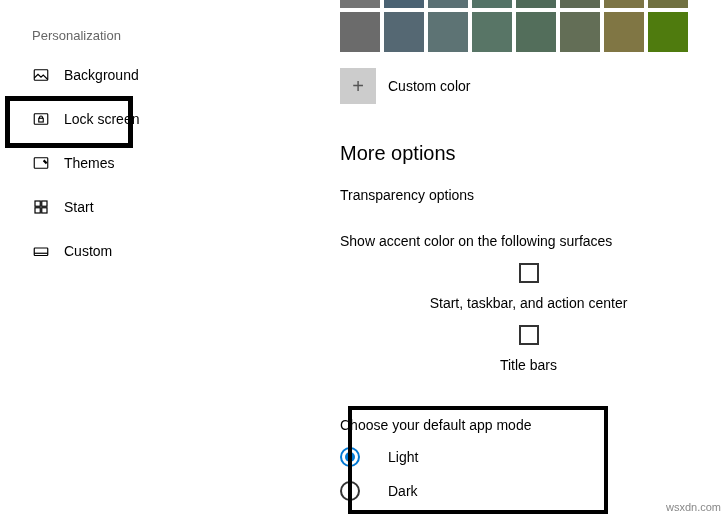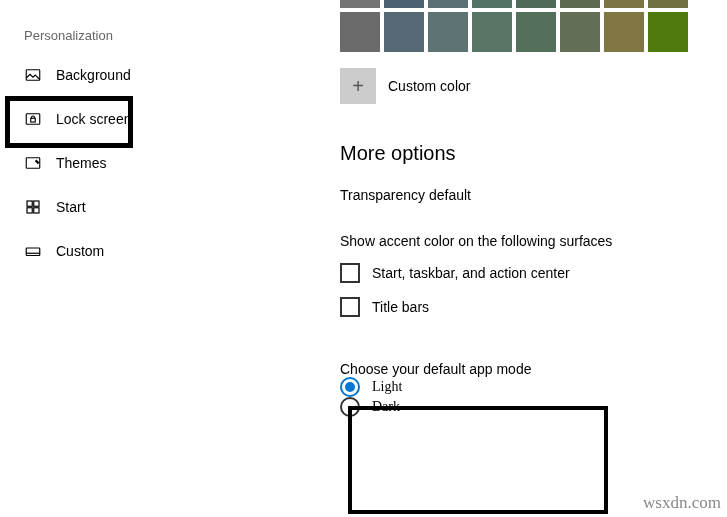--- a/index.html
+++ b/index.html
@@ -11,21 +11,21 @@
       width: 727px;
       height: 517px;
       position: relative;
       overflow: hidden;
     }
     .sidebar {
       position: absolute;
       left: 0;
       top: 0;
       width: 240px;
-      padding: 10px 8px;
+      padding: 10px 16px;
     }
     .section-title {
       font-size: 13px;
       color: #666;
       padding: 18px 16px 8px 16px;
     }
     .nav-item {
       display: flex;
       align-items: center;
       height: 40px;
@@ -126,33 +126,33 @@
       height: 14px;
       background: #fff;
       border-radius: 50%;
     }
 
     .check-row {
       display: flex;
       align-items: center;
       gap: 12px;
       margin-top: 14px;
+      flex-direction: column;
     }
     .checkbox {
       width: 20px;
       height: 20px;
       border: 2px solid #333;
     }
 
     .radio-row {
       display: flex;
       align-items: center;
-      gap: 12px;
-      margin-top: 0;
-      font-family: Liberation Serif, serif;
+      gap: 28px;
+      margin-top: 14px;
     }
     .radio {
       width: 20px;
       height: 20px;
       border: 2px solid #333;
       border-radius: 50%;
       display: flex;
       align-items: center;
       justify-content: center;
     }
@@ -172,23 +172,22 @@
       left: 348px;
       top: 406px;
       width: 260px;
       height: 108px;
       pointer-events: none;
     }
     .watermark {
       position: absolute;
       right: 6px;
       bottom: 4px;
-      font-size: 17px;
+      font-size: 11px;
       color: #888;
-      font-family: Liberation Serif, serif;
     }
   </style>
 </head>
 <body>
 
 <div class="sidebar">
   <div class="section-title">Personalization</div>
 
   <div class="nav-item">
     <span class="nav-icon">
@@ -272,21 +271,21 @@
 
   <div class="custom-color-row">
     <div class="plus-btn">
       <span>+</span>
     </div>
     <span>Custom color</span>
   </div>
 
   <div class="more-options">More options</div>
 
-  <div class="option-label">Transparency default</div>
+  <div class="option-label">Transparency options</div>
 
   <div class="option-label" style="margin-top:30px">Show accent color on the following surfaces</div>
 
   <div class="check-row">
     <div class="checkbox"></div>
     <span>Start, taskbar, and action center</span>
   </div>
   <div class="check-row">
     <div class="checkbox"></div>
     <span>Title bars</span>

